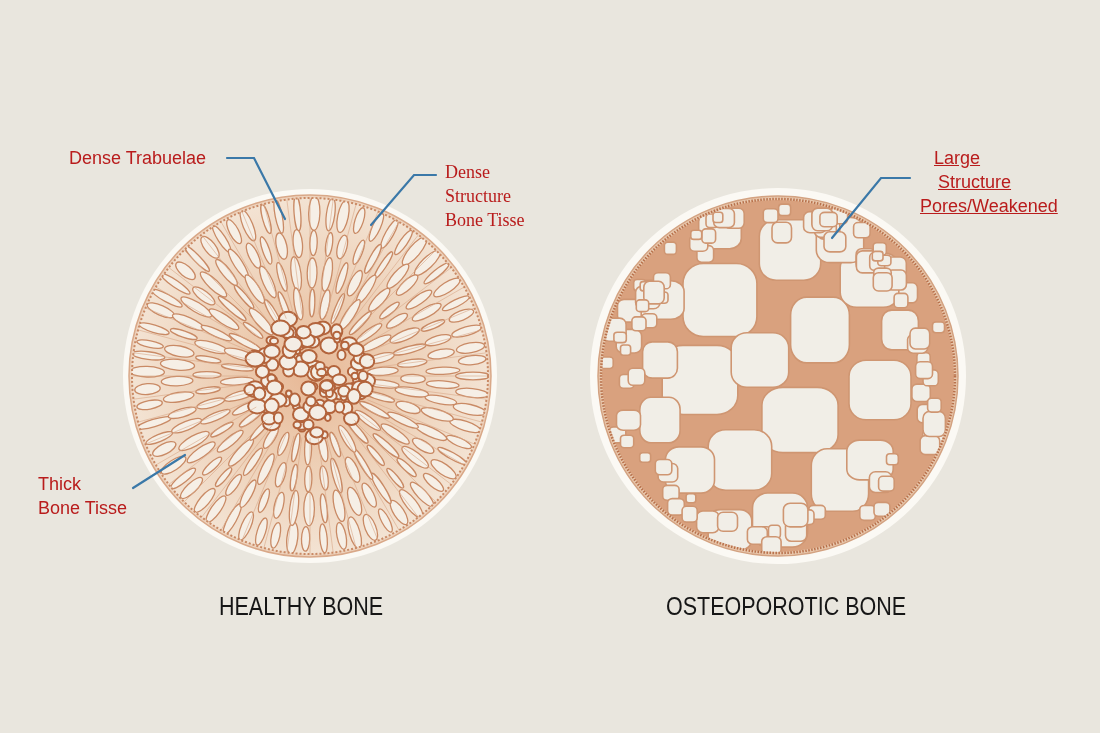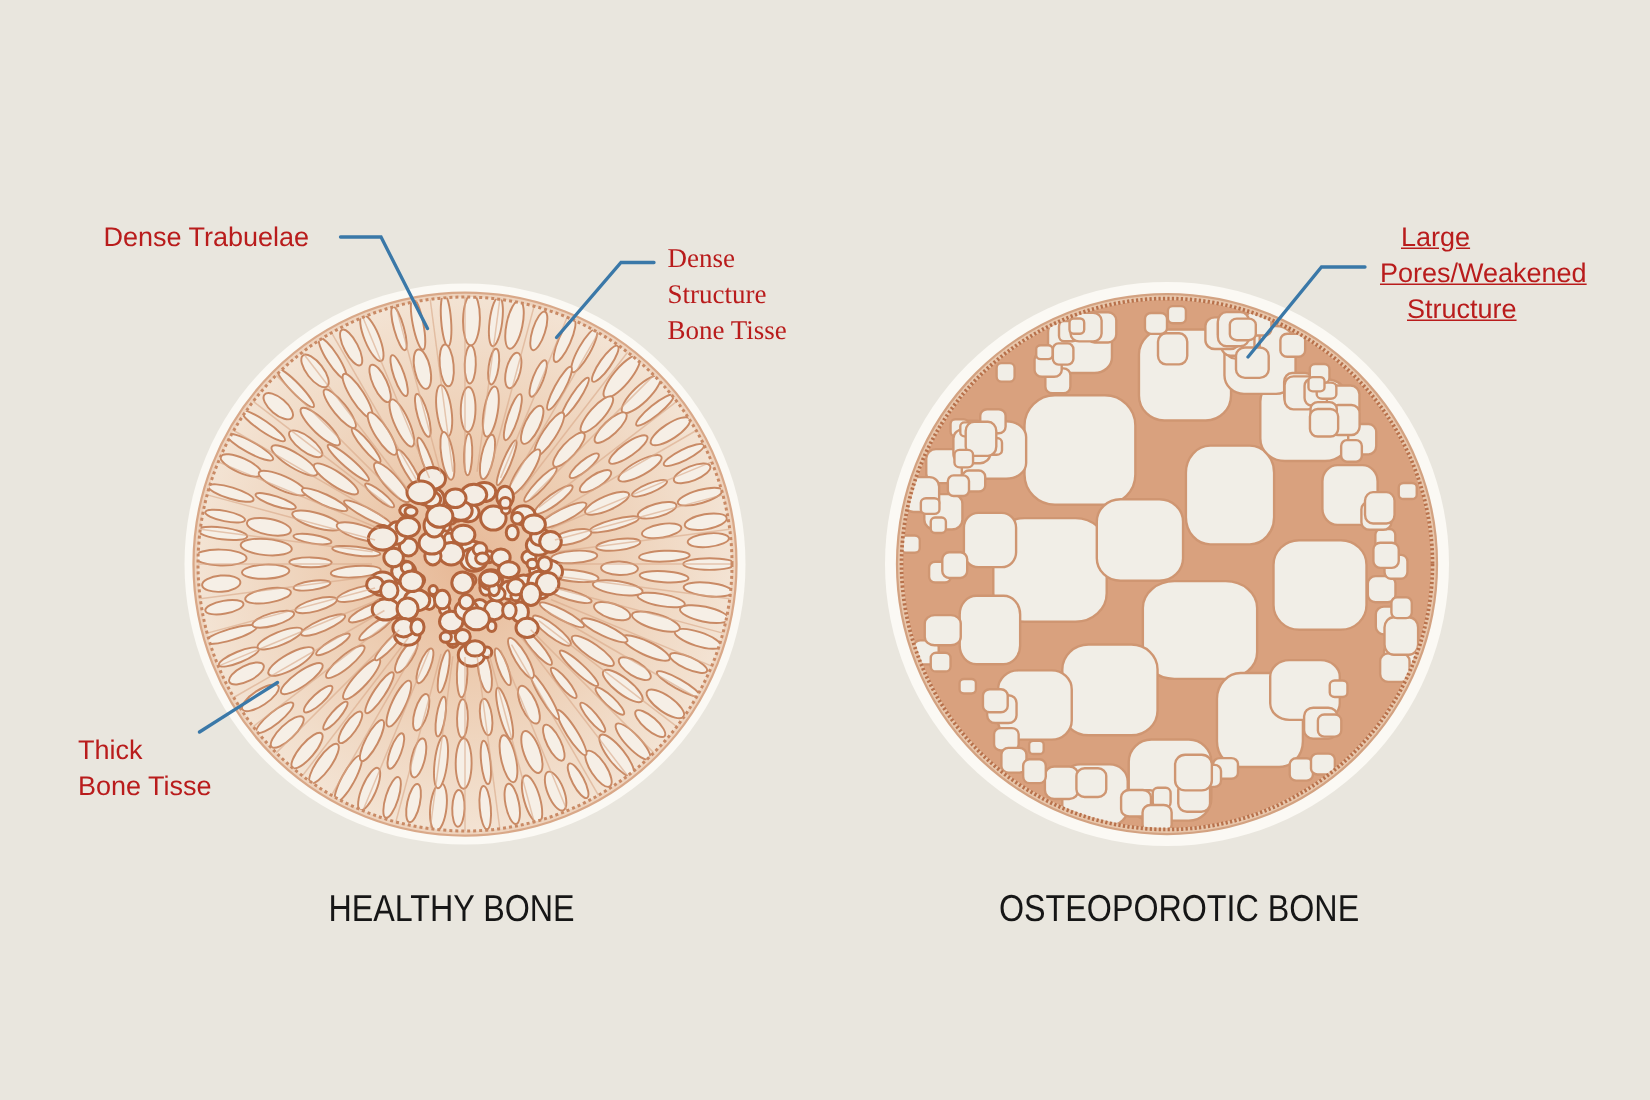--- a/index.html
+++ b/index.html
@@ -538,24 +538,24 @@
 </svg>
 
 <div class="label" style="left:69px;top:146px;">
   <div>Dense Trabuelae</div>
 </div>
 <div class="label" style="left:445px;top:160px;font-family:Liberation Serif, serif;">
   <div>Dense</div>
   <div>Structure</div>
   <div>Bone Tisse</div>
 </div>
-<div class="label" style="left:52px;top:472px;margin-top:16px;">
+<div class="label" style="left:38px;top:472px;">
   <div>Thick</div>
   <div>Bone Tisse</div>
 </div>
 <div class="label" style="left:920px;top:146px;text-decoration:underline;">
   <div style="padding-left:14px">Large</div>
+  <div style="padding-left:18px">Structure</div>
   <div>Pores/Weakened</div>
-  <div style="padding-left:18px">Structure</div>
 </div>
 
 <div class="title" style="left:219px;top:592px;">HEALTHY BONE</div>
 <div class="title" style="left:666px;top:592px;">OSTEOPOROTIC BONE</div>
 
 </body></html>

